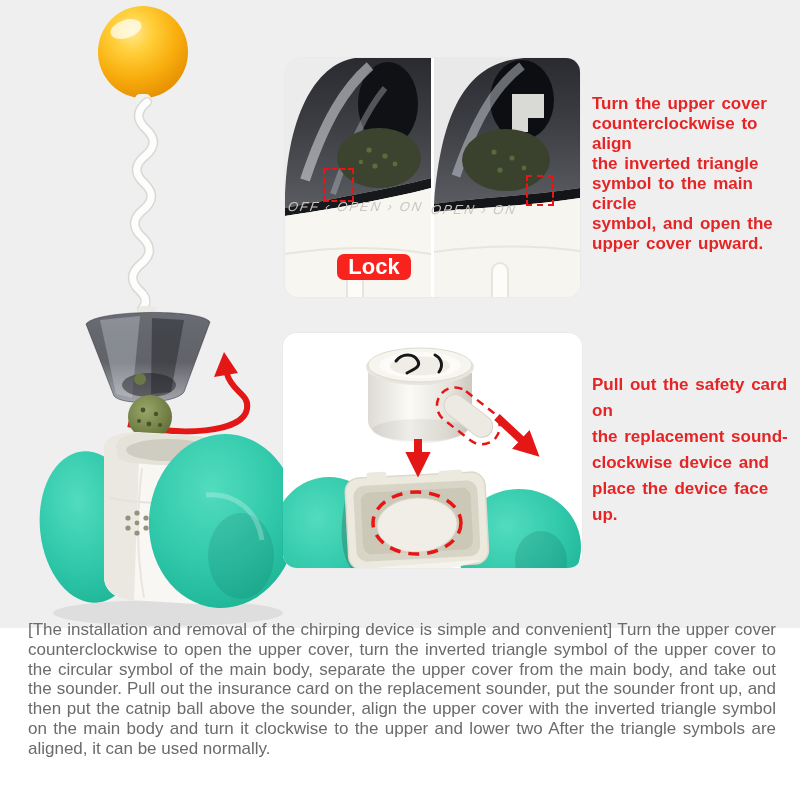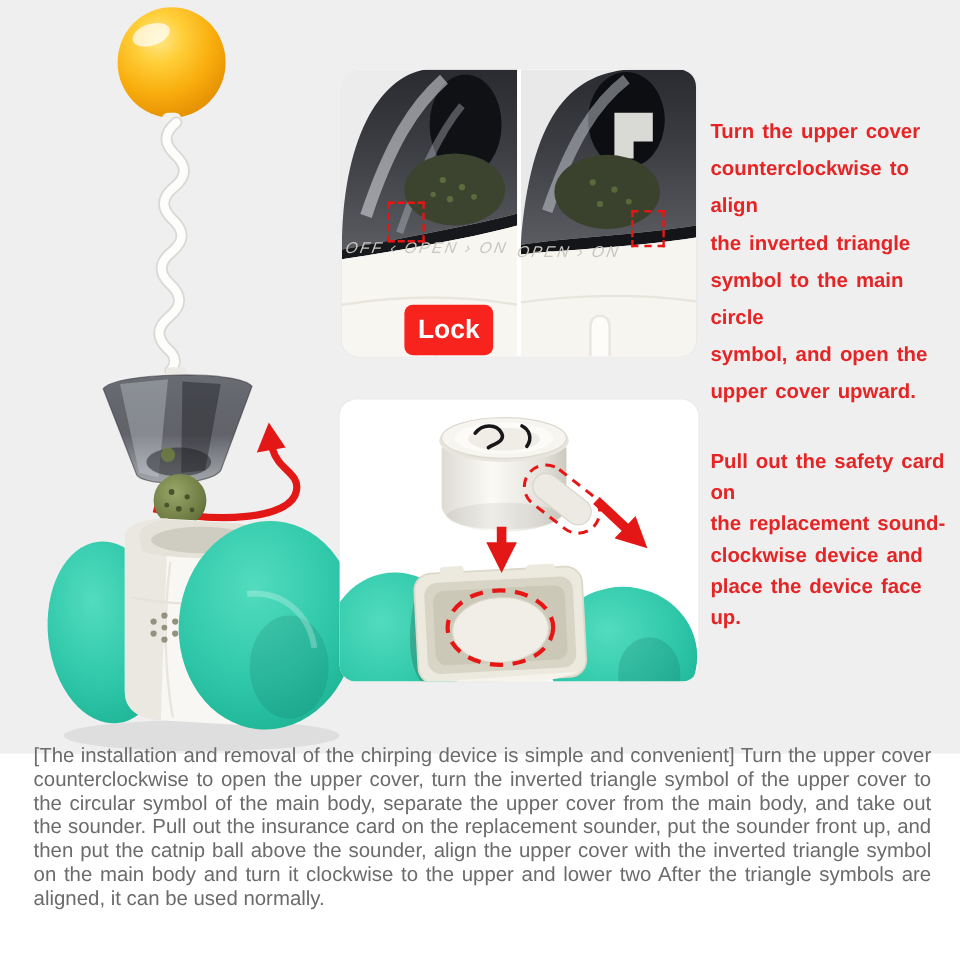--- a/index.html
+++ b/index.html
@@ -6,23 +6,23 @@
   .stage{position:relative;width:800px;height:800px;overflow:hidden;background:#ffffff;
          font-family:"Liberation Sans", sans-serif;}
   .photo-bg{position:absolute;left:0;top:0;width:800px;height:628px;
             background:var(--c-background_gray,#efeff0);}
   .abs{position:absolute;}
   .panel{position:absolute;background:var(--c-panel_white,#ffffff);border-radius:14px;
          overflow:hidden;box-shadow:0 0 0 1px rgba(0,0,0,0.02);}
   .panel svg{display:block;}
   .caption{position:absolute;color:var(--c-accent_red,#e52525);font-weight:700;
            white-space:pre-line;word-spacing:2px;}
-  .caption-1{left:592px;top:94px;width:208px;font-size:17px;line-height:31px;}
+  .caption-1{left:592px;top:94px;width:208px;font-size:17px;line-height:20px;}
   .caption-2{left:592px;top:372px;width:208px;font-size:17px;line-height:26px;}
-  .badge{position:absolute;height:42px;border-radius:7px;color:#fff;font-size:22px;
+  .badge{position:absolute;height:26px;border-radius:7px;color:#fff;font-size:22px;
          font-weight:700;display:flex;align-items:center;justify-content:center;}
   .badge-lock{left:52px;top:196px;width:74px;background:var(--c-badge_lock_red,#f8231d);}
   .badge-unlock{left:197px;top:196px;width:82px;background:var(--c-badge_unlock_orange,#f5861e);}
   .dashed-box{position:absolute;border:2px dashed var(--c-dashed_red,#e81515);}
   .dash-left{left:38px;top:110px;width:27px;height:30px;}
   .dash-right{left:241px;top:117px;width:24px;height:27px;}
   .dial-text{position:absolute;color:var(--c-embossed_gray,#c9c6bf);font-size:13px;
              font-style:italic;letter-spacing:2px;transform:skewX(-10deg);white-space:nowrap;}
   .dial-left{left:3px;top:141px;}
   .dial-right{left:146px;top:144px;}

